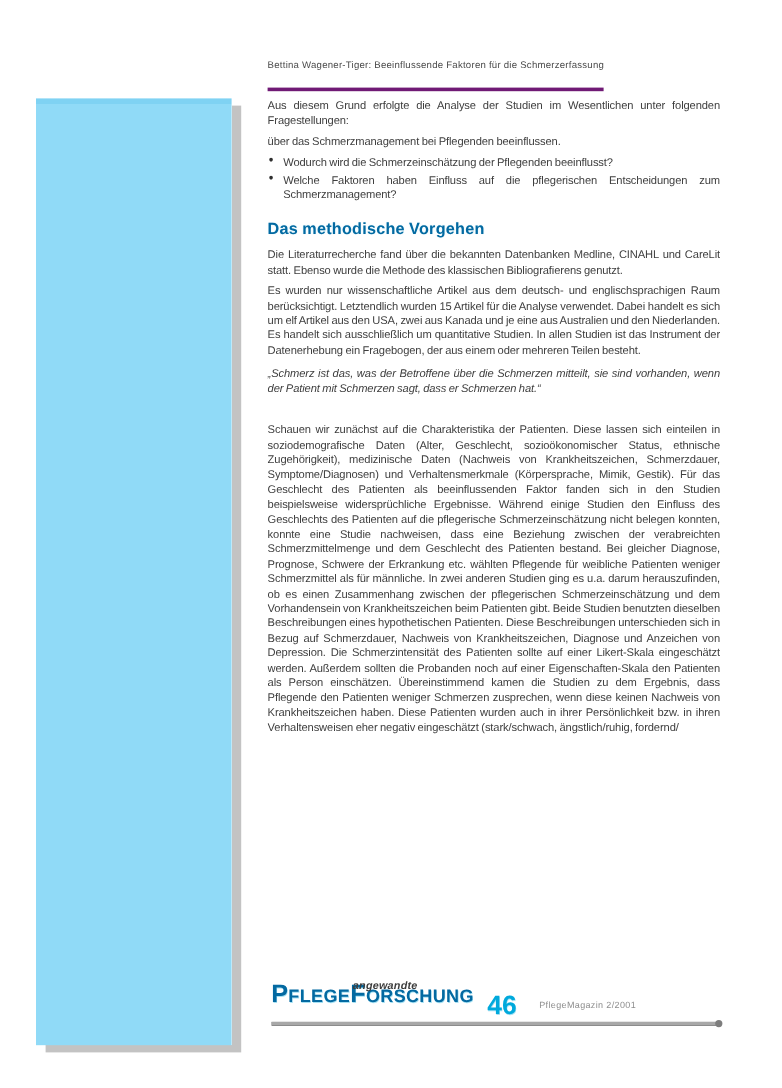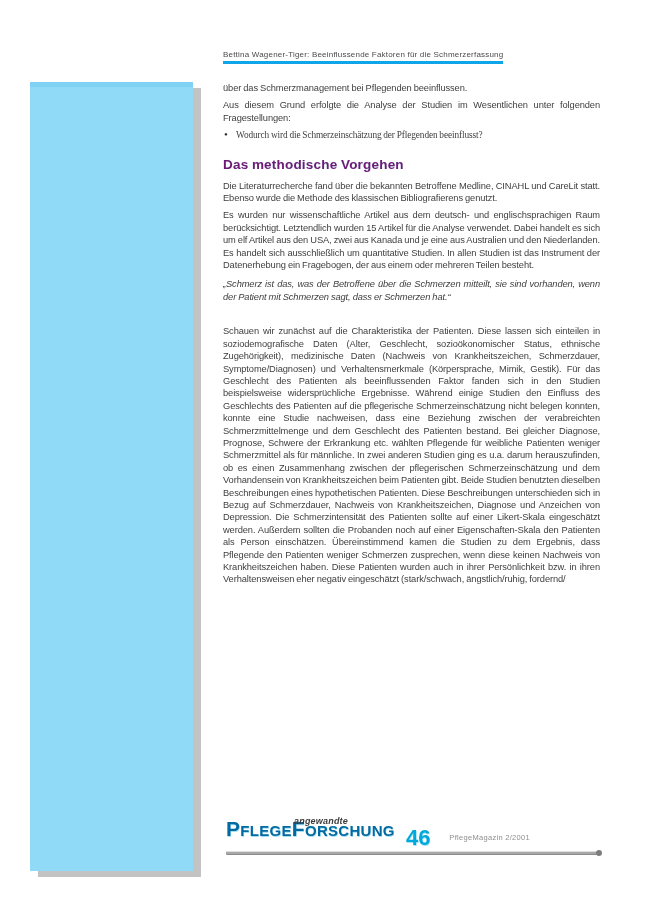--- a/index.html
+++ b/index.html
@@ -22,22 +22,22 @@
     box-shadow: 8px 6px 0 0 #c3c3c3;
   }
 
   
   .running-head {
     position: absolute;
     left: 223px; top: 50px;
     font-size: 8px;
     letter-spacing: 0.2px;
     color: #4a4a4a;
-    padding-bottom: 2px;
-    border-bottom: 3px solid #0ea5e9;
+    padding-bottom: 14px;
+    border-bottom: 3px solid #701a75;
     white-space: nowrap;
   }
 
   
   .article {
     position: absolute;
     left: 223px; top: 82px;
     width: 377px; height: 733px;
     overflow: hidden;
     text-align: justify;
@@ -47,33 +47,32 @@
     word-spacing: -0.4px;
     hyphens: auto;
   }
   .article p { margin: 0 0 5px 0; }
   .article p.quote {
     font-style: italic;
     margin-top: 7px;
     margin-bottom: 22px;
   }
   .article h2 {
-    color: #701a75;
+    color: #0369a1;
     font-size: 13.5px;
     line-height: 15px;
     letter-spacing: 0.2px;
     margin: 15px 0 8px 0;
     text-align: left;
     text-shadow: 0 0 1px rgba(0,179,228,0.25);
   }
   .article ul.bullet-list {
     list-style: none;
     margin: 2px 0 0 0;
     padding: 0;
-    font-family: Liberation Serif, serif;
   }
   .article ul.bullet-list li {
     position: relative;
     padding-left: 13px;
     margin-bottom: 2px;
   }
   .article ul.bullet-list li::before {
     content: "\2022";
     position: absolute;
     left: 1px; top: -1px;
@@ -133,27 +132,28 @@
 </head>
 <body>
 
 <div class="page">
 
   <div class="sidebar-panel"></div>
 
   <div class="running-head">Bettina Wagener-Tiger: Beeinflussende Faktoren für die Schmerzerfassung</div>
 
   <div class="article">
+      <p>Aus diesem Grund erfolgte die Analyse der Studien im Wesentlichen unter folgenden Fragestellungen:</p>
       <p>über das Schmerzmanagement bei Pflegenden beeinflussen.</p>
-      <p>Aus diesem Grund erfolgte die Analyse der Studien im Wesentlichen unter folgenden Fragestellungen:</p>
       <ul class="bullet-list">
         <li>Wodurch wird die Schmerzeinschätzung der Pflegenden beeinflusst?</li>
+        <li>Welche Faktoren haben Einfluss auf die pflegerischen Entscheidungen zum Schmerzmanagement?</li>
       </ul>
       <h2>Das methodische Vorgehen</h2>
-      <p>Die Literaturrecherche fand über die bekannten Betroffene Medline, CINAHL und CareLit statt. Ebenso wurde die Methode des klassischen Bibliografierens genutzt.</p>
+      <p>Die Literaturrecherche fand über die bekannten Datenbanken Medline, CINAHL und CareLit statt. Ebenso wurde die Methode des klassischen Bibliografierens genutzt.</p>
       <p>Es wurden nur wissenschaftliche Artikel aus dem deutsch- und englischsprachigen Raum berücksichtigt. Letztendlich wurden 15 Artikel für die Analyse verwendet. Dabei handelt es sich um elf Artikel aus den USA, zwei aus Kanada und je eine aus Australien und den Niederlanden. Es handelt sich ausschließlich um quantitative Studien. In allen Studien ist das Instrument der Datenerhebung ein Fragebogen, der aus einem oder mehreren Teilen besteht.</p>
       <p class="quote">„Schmerz ist das, was der Betroffene über die Schmerzen mitteilt, sie sind vorhanden, wenn der Patient mit Schmerzen sagt, dass er Schmerzen hat.“</p>
       <p>Schauen wir zunächst auf die Charakteristika der Patienten. Diese lassen sich einteilen in soziodemografische Daten (Alter, Geschlecht, sozioökonomischer Status, ethnische Zugehörigkeit), medizinische Daten (Nachweis von Krankheitszeichen, Schmerzdauer, Symptome/Diagnosen) und Verhaltensmerkmale (Körpersprache, Mimik, Gestik). Für das Geschlecht des Patienten als beeinflussenden Faktor fanden sich in den Studien beispielsweise widersprüchliche Ergebnisse. Während einige Studien den Einfluss des Geschlechts des Patienten auf die pflegerische Schmerzeinschätzung nicht belegen konnten, konnte eine Studie nachweisen, dass eine Beziehung zwischen der verabreichten Schmerzmittelmenge und dem Geschlecht des Patienten bestand. Bei gleicher Diagnose, Prognose, Schwere der Erkrankung etc. wählten Pflegende für weibliche Patienten weniger Schmerzmittel als für männliche. In zwei anderen Studien ging es u.a. darum herauszufinden, ob es einen Zusammenhang zwischen der pflegerischen Schmerzeinschätzung und dem Vorhandensein von Krankheitszeichen beim Patienten gibt. Beide Studien benutzten dieselben Beschreibungen eines hypothetischen Patienten. Diese Beschreibungen unterschieden sich in Bezug auf Schmerzdauer, Nachweis von Krankheitszeichen, Diagnose und Anzeichen von Depression. Die Schmerzintensität des Patienten sollte auf einer Likert-Skala eingeschätzt werden. Außerdem sollten die Probanden noch auf einer Eigenschaften-Skala den Patienten als Person einschätzen. Übereinstimmend kamen die Studien zu dem Ergebnis, dass Pflegende den Patienten weniger Schmerzen zusprechen, wenn diese keinen Nachweis von Krankheitszeichen haben. Diese Patienten wurden auch in ihrer Persönlichkeit bzw. in ihren Verhaltensweisen eher negativ eingeschätzt (stark/schwach, ängstlich/ruhig, fordernd/</p>
     </div>
 
   <div class="footer">
     <div class="footer-logo">
       <div class="footer-series">angewandte</div>
       <div class="footer-journal">PflegeForschung</div>
       <div class="footer-pagenum">46</div>

